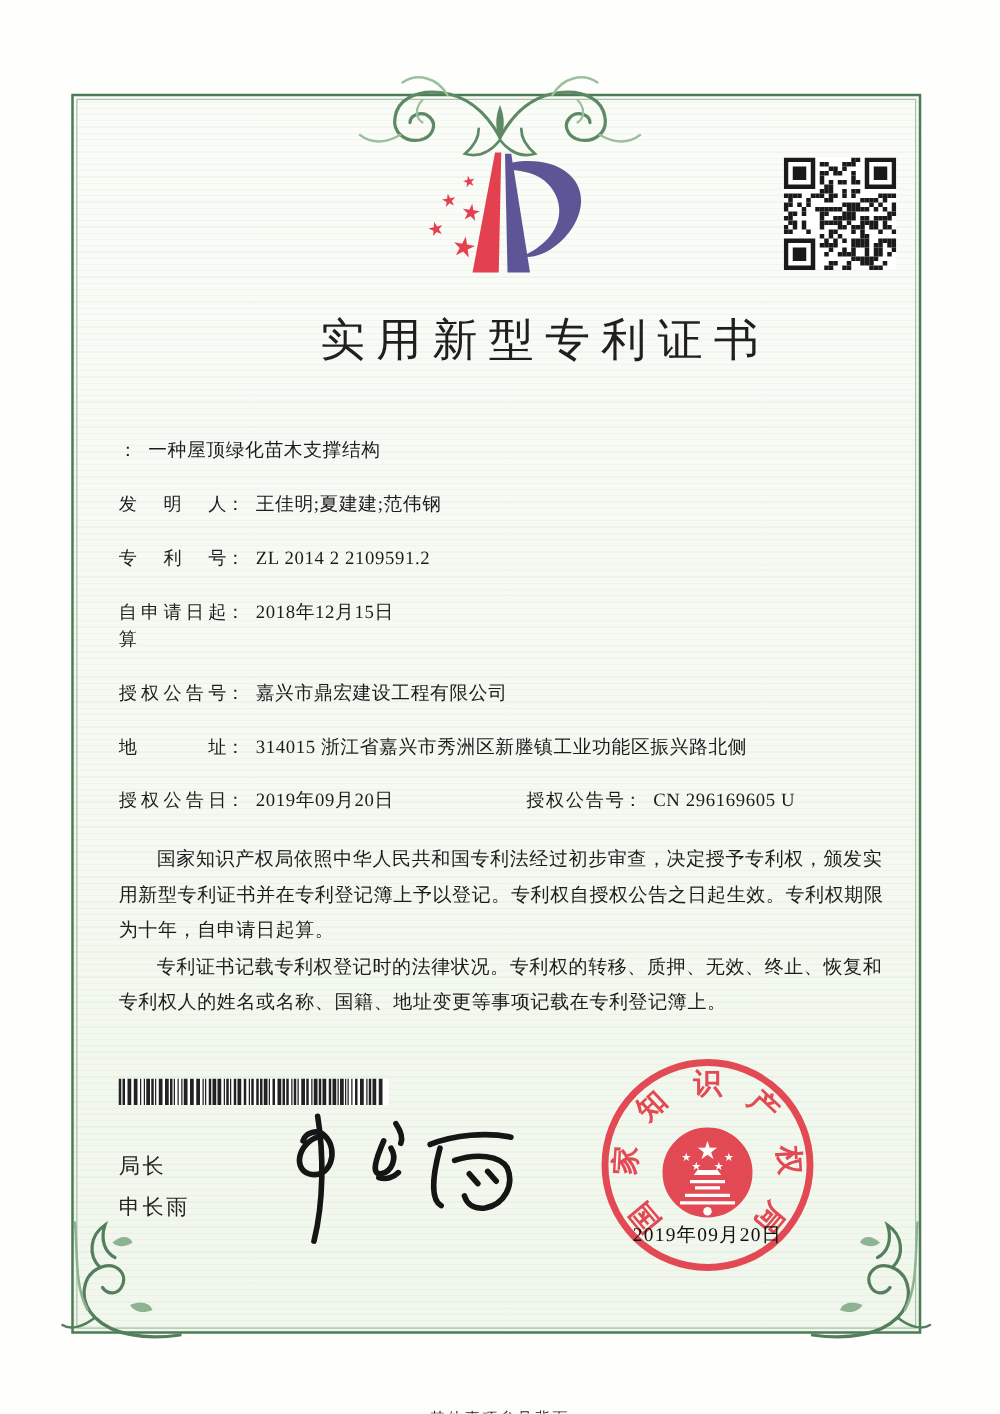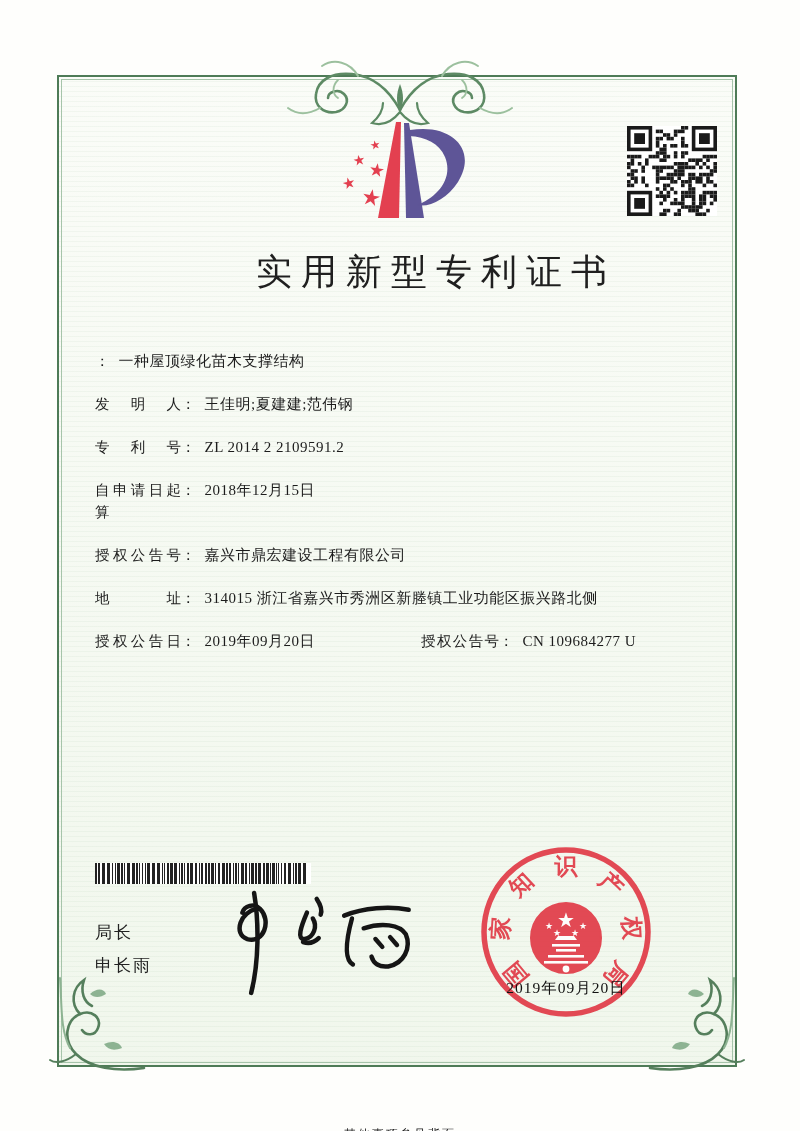--- a/index.html
+++ b/index.html
@@ -391,25 +391,29 @@
         <span class="f-colon">：</span>
       <span class="f-value addr">314015 浙江省嘉兴市秀洲区新塍镇工业功能区振兴路北侧</span>
     </div>
     <div class="f-row">
       <span class="f-label">授权公告日</span>
         <span class="f-colon">：</span>
       <span class="f-value">2019年09月20日</span>
       <span class="grant-right">
         <span class="f-label">授权公告号</span>
           <span class="f-colon">：</span>
-        <span class="f-value">CN 109684277 U</span>
+        <span class="f-value">CN 296169605 U</span>
       </span>
     </div>
   </div>
 
+  <div class="paras">
+    <p>国家知识产权局依照中华人民共和国专利法经过初步审查，决定授予专利权，颁发实用新型专利证书并在专利登记簿上予以登记。专利权自授权公告之日起生效。专利权期限为十年，自申请日起算。</p>
+    <p>专利证书记载专利权登记时的法律状况。专利权的转移、质押、无效、终止、恢复和专利权人的姓名或名称、国籍、地址变更等事项记载在专利登记簿上。</p>
+  </div>
 
   <div class="barcode" id="barcode">
       <i style="width:2px;margin-right:1px"></i>
       <i style="width:2px;margin-right:2px"></i>
       <i style="width:3px;margin-right:2px"></i>
       <i style="width:3px;margin-right:2px"></i>
       <i style="width:1px;margin-right:2px"></i>
       <i style="width:1px;margin-right:1px"></i>
       <i style="width:3px;margin-right:1px"></i>
       <i style="width:2px;margin-right:1px"></i>

